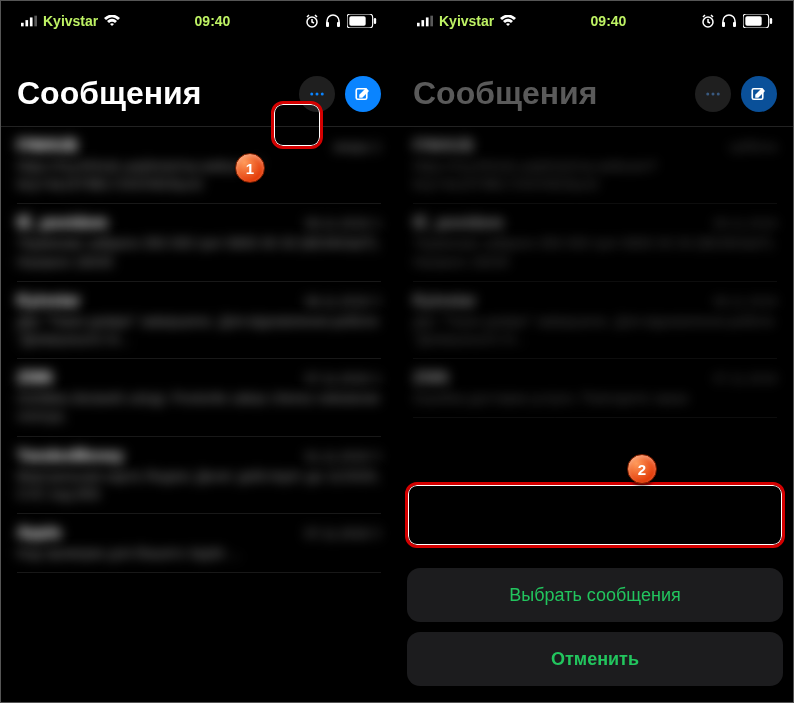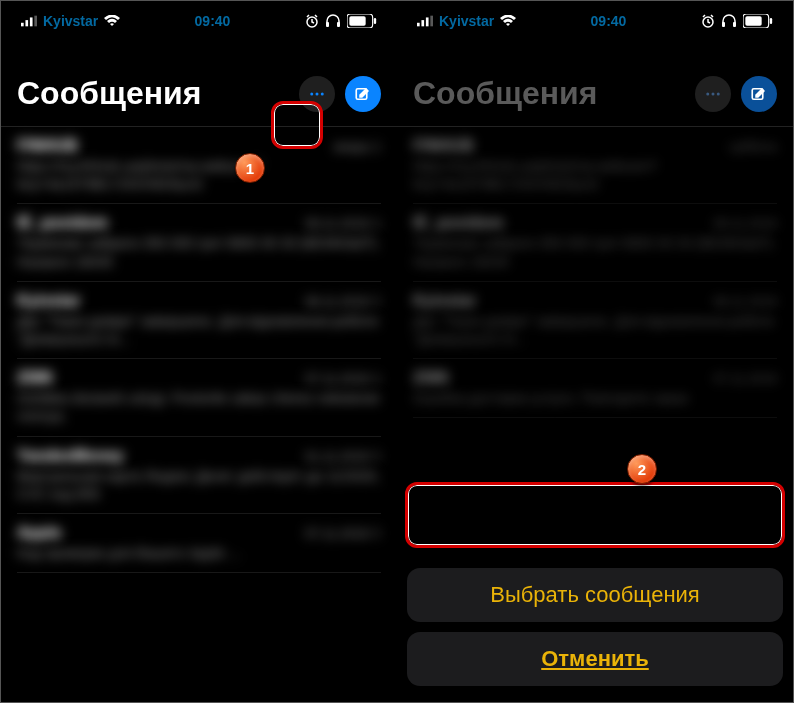--- a/index.html
+++ b/index.html
@@ -23,21 +23,21 @@
     height: 100%;
     background: #000;
     position: relative;
     overflow: hidden;
   }
   .status-bar {
     display: flex;
     justify-content: space-between;
     align-items: center;
     padding: 12px 20px 6px;
-    color: #0369a1;
+    color: #bef264;
     font-size: 14px;
     font-weight: 600;
   }
   .status-left { display:flex; align-items:center; gap:6px; }
   .status-left svg { width:16px; height:12px; }
   .status-right { display:flex; align-items:center; gap:6px; }
   .status-right svg { height:14px; }
   .header {
     display: flex;
     align-items: center;
@@ -92,26 +92,26 @@
   .sheet-group {
     background: #1c1c1e;
     border-radius: 13px;
     overflow: hidden;
   }
   .sheet-btn {
     height: 54px;
     display:flex;
     align-items:center;
     justify-content:center;
-    color:#eab308;
-    font-size:22px;
+    color:#22c55e;
+    font-size:18px;
     border-top: 1px solid #333;
   }
   .sheet-btn:first-child { border-top: none; }
-  .sheet-btn.bold { font-weight:600;text-decoration:underline; }
+  .sheet-btn.bold { font-weight:600; }
 
   .red-highlight {
     position: absolute;
     border: 3px solid #d40000;
     border-radius: 12px;
     box-shadow: 0 0 0 1px #fff inset;
     pointer-events: none;
   }
   .callout {
     position:absolute;

